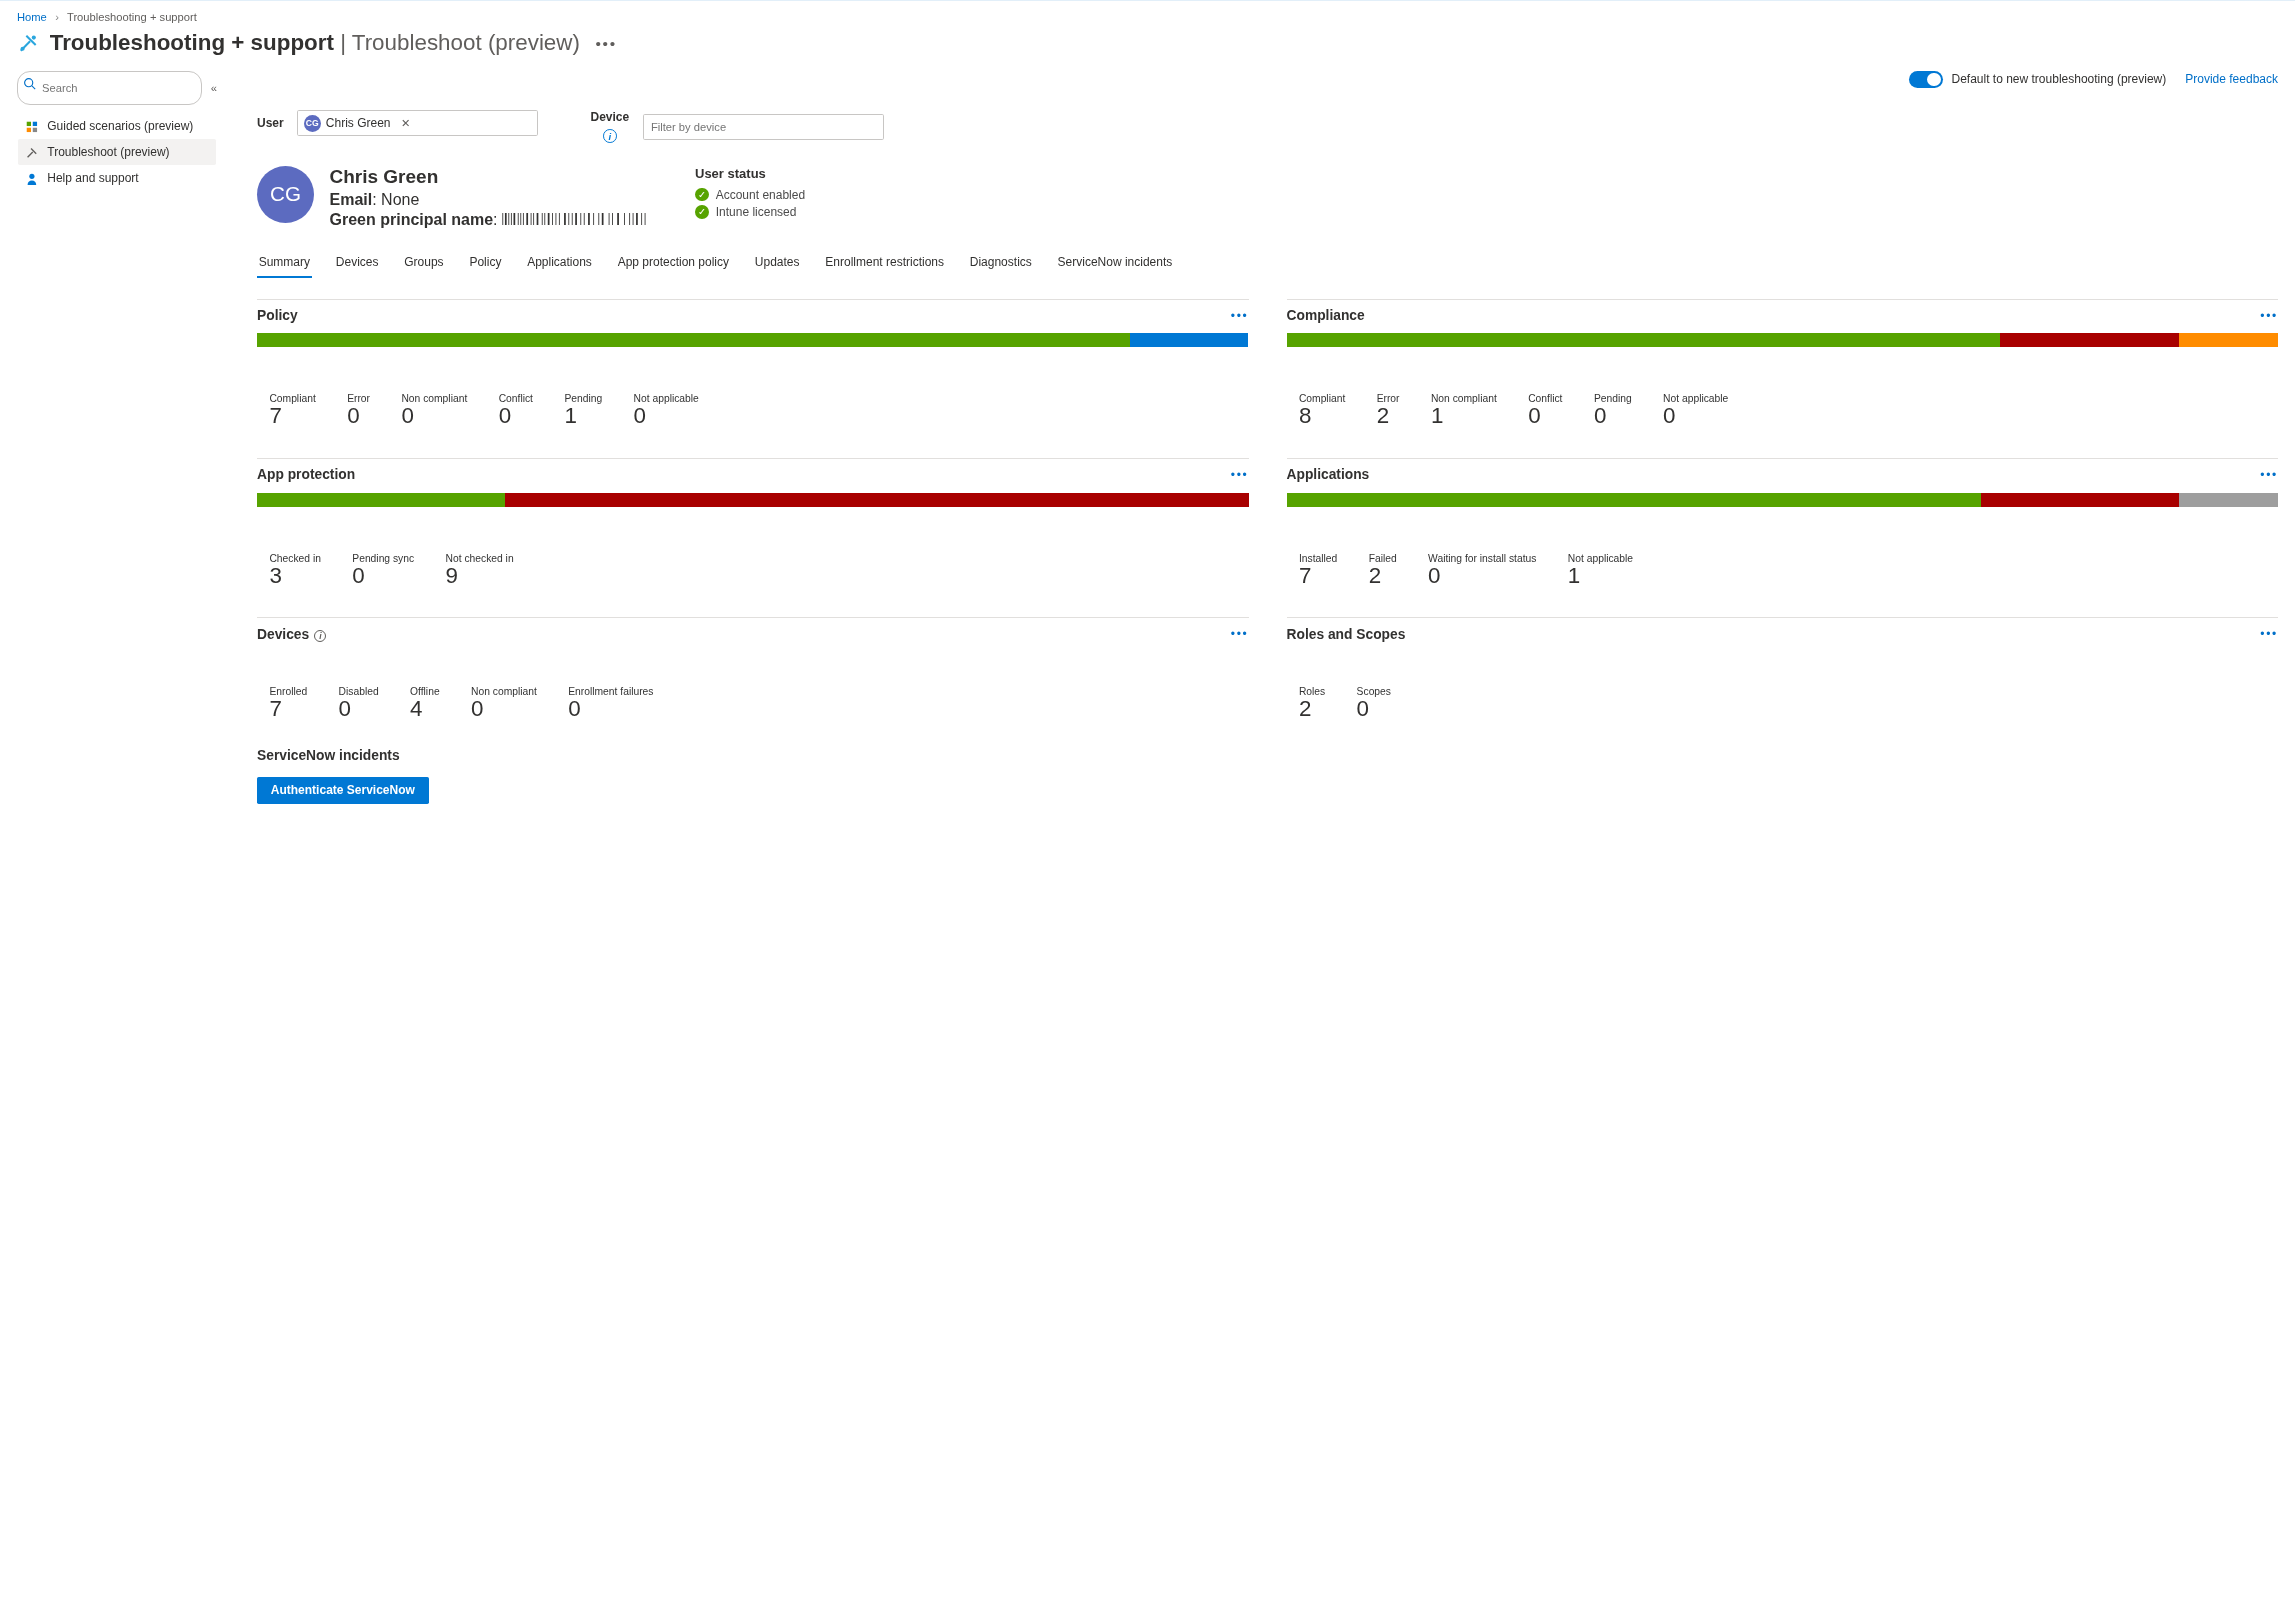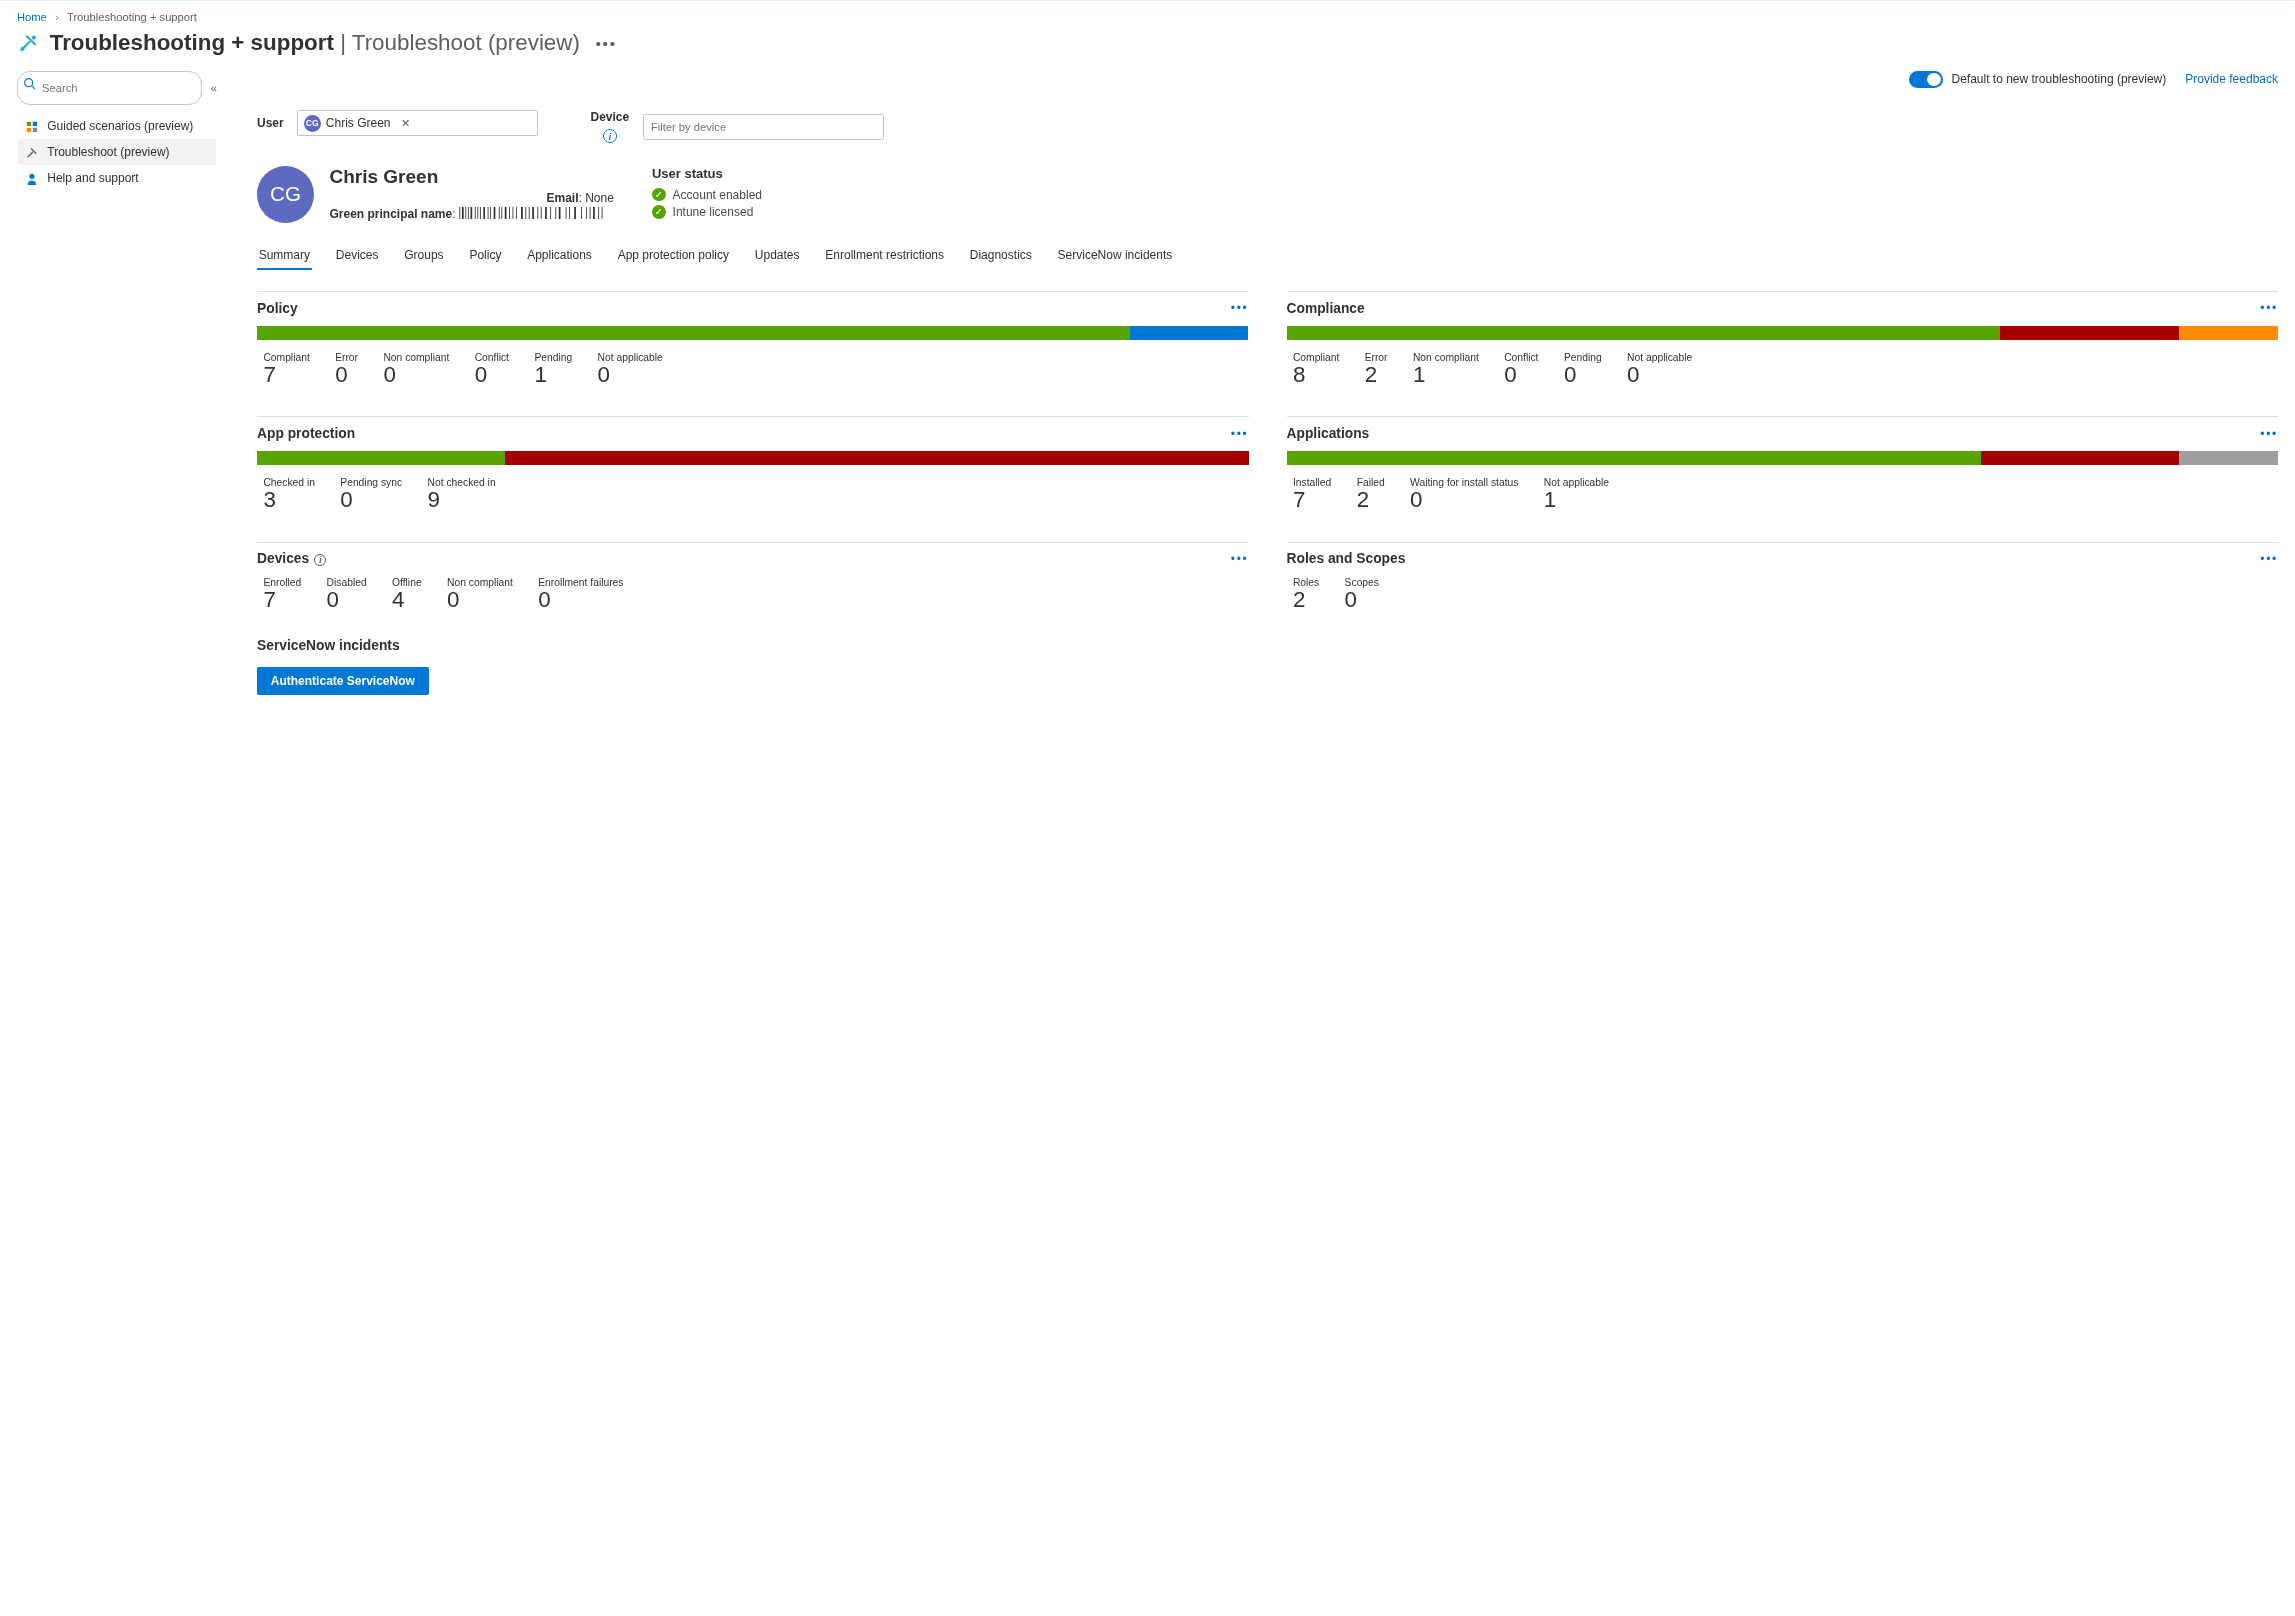--- a/index.html
+++ b/index.html
@@ -61,21 +61,21 @@
   .pill .avatar{width:17px;height:17px;border-radius:50%;background:#5c6bc0;color:#fff;font-size:8.6px;font-weight:600;display:flex;align-items:center;justify-content:center;}
   .pill .x{color:#605e5c;cursor:pointer;margin-left:5.2px;font-size:11.2px;}
   .dev-input{width:241px;height:26px;border:0.9px solid var(--border);border-radius:1.7px;padding:0 6.9px;font-size:11.2px;}
   .devcol{display:flex;flex-direction:column;align-items:center;gap:5.2px;}
   .info-icon{width:13.8px;height:13.8px;border:1.2px solid var(--blue);color:var(--blue);border-radius:50%;font-size:9.5px;display:flex;align-items:center;justify-content:center;font-style:italic;font-weight:600;}
 
   .userhdr{display:flex;gap:38px;margin-bottom:17px;}
   .usercard{display:flex;gap:15.5px;align-items:flex-start;}
   .big-avatar{width:57px;height:57px;border-radius:50%;background:#5c6bc0;color:#fff;display:flex;align-items:center;justify-content:center;font-size:20.6px;font-weight:400;}
   .usercard h2{margin:0 0 3.4px;font-size:19px;font-weight:600;}
-  .usercard .line{font-size:12px;color:var(--text);margin:1.7px 0;text-align:right;}
+  .usercard .line{font-size:16px;color:var(--text);margin:1.7px 0;}
   .usercard .line .lbl{font-weight:600;}
   .upn{display:inline-block;vertical-align:middle;}
   .upn svg{height:12px;}
 
   .status{min-width:172px;}
   .status h3{margin:0 0 6.9px;font-size:13px;font-weight:600;}
   .status .row{display:flex;align-items:center;gap:6.9px;margin:3.4px 0;color:#4b4b4b;}
   .check{width:13.8px;height:13.8px;border-radius:50%;background:var(--green-check);display:flex;align-items:center;justify-content:center;color:#fff;font-size:9.5px;}
 
   .tabs{display:flex;gap:22.4px;border-bottom:0;margin-bottom:20.6px;flex-wrap:wrap;}
@@ -83,21 +83,21 @@
   .tabs .tab.active{border-bottom-color:var(--blue);color:var(--text);font-weight:400;}
 
   .cards{display:grid;grid-template-columns:1fr 1fr;gap:29px 38px;}
   .card{border-top:0.9px solid var(--lightborder);padding-top:8.6px;}
   .card-head{display:flex;justify-content:space-between;align-items:center;margin-bottom:10.3px;}
   .card-head h4{margin:0;font-size:13.8px;font-weight:600;}
   .card-head .dots{color:var(--blue-link);cursor:pointer;letter-spacing:1.7px;}
   .bar{display:flex;height:13.8px;border-radius:0;overflow:hidden;margin-bottom:12px;}
   .seg{height:100%;}
   .metrics{display:flex;gap:19px;flex-wrap:wrap;}
-  .metric{display:flex;align-items:flex-start;gap:3px;}
+  .metric{display:flex;align-items:flex-start;gap:9px;margin-top:34px;}
   .metric .tick{width:3.4px;border-radius:0.9px;}
   .metric .mtxt{display:flex;flex-direction:column;gap:0;}
   .metric .label{font-size:10.3px;color:#333;white-space:nowrap;}
   .metric .val{font-size:22.4px;font-weight:400;color:#323130;line-height:1.1;}
 
   .servicenow{margin-top:26px;}
   .servicenow h4{font-size:13.8px;font-weight:600;margin:0 0 13.8px;}
   .btn-primary{background:var(--blue);color:#fff;border:none;padding:6.9px 13.8px;font-size:12px;border-radius:1.7px;cursor:pointer;font-weight:600;}
 
   .card-title-info{width:12px;height:12px;border:1px solid #605e5c;border-radius:50%;display:inline-flex;align-items:center;justify-content:center;font-size:8.6px;font-style:italic;font-weight:600;color:#605e5c;margin-left:5.2px;}

